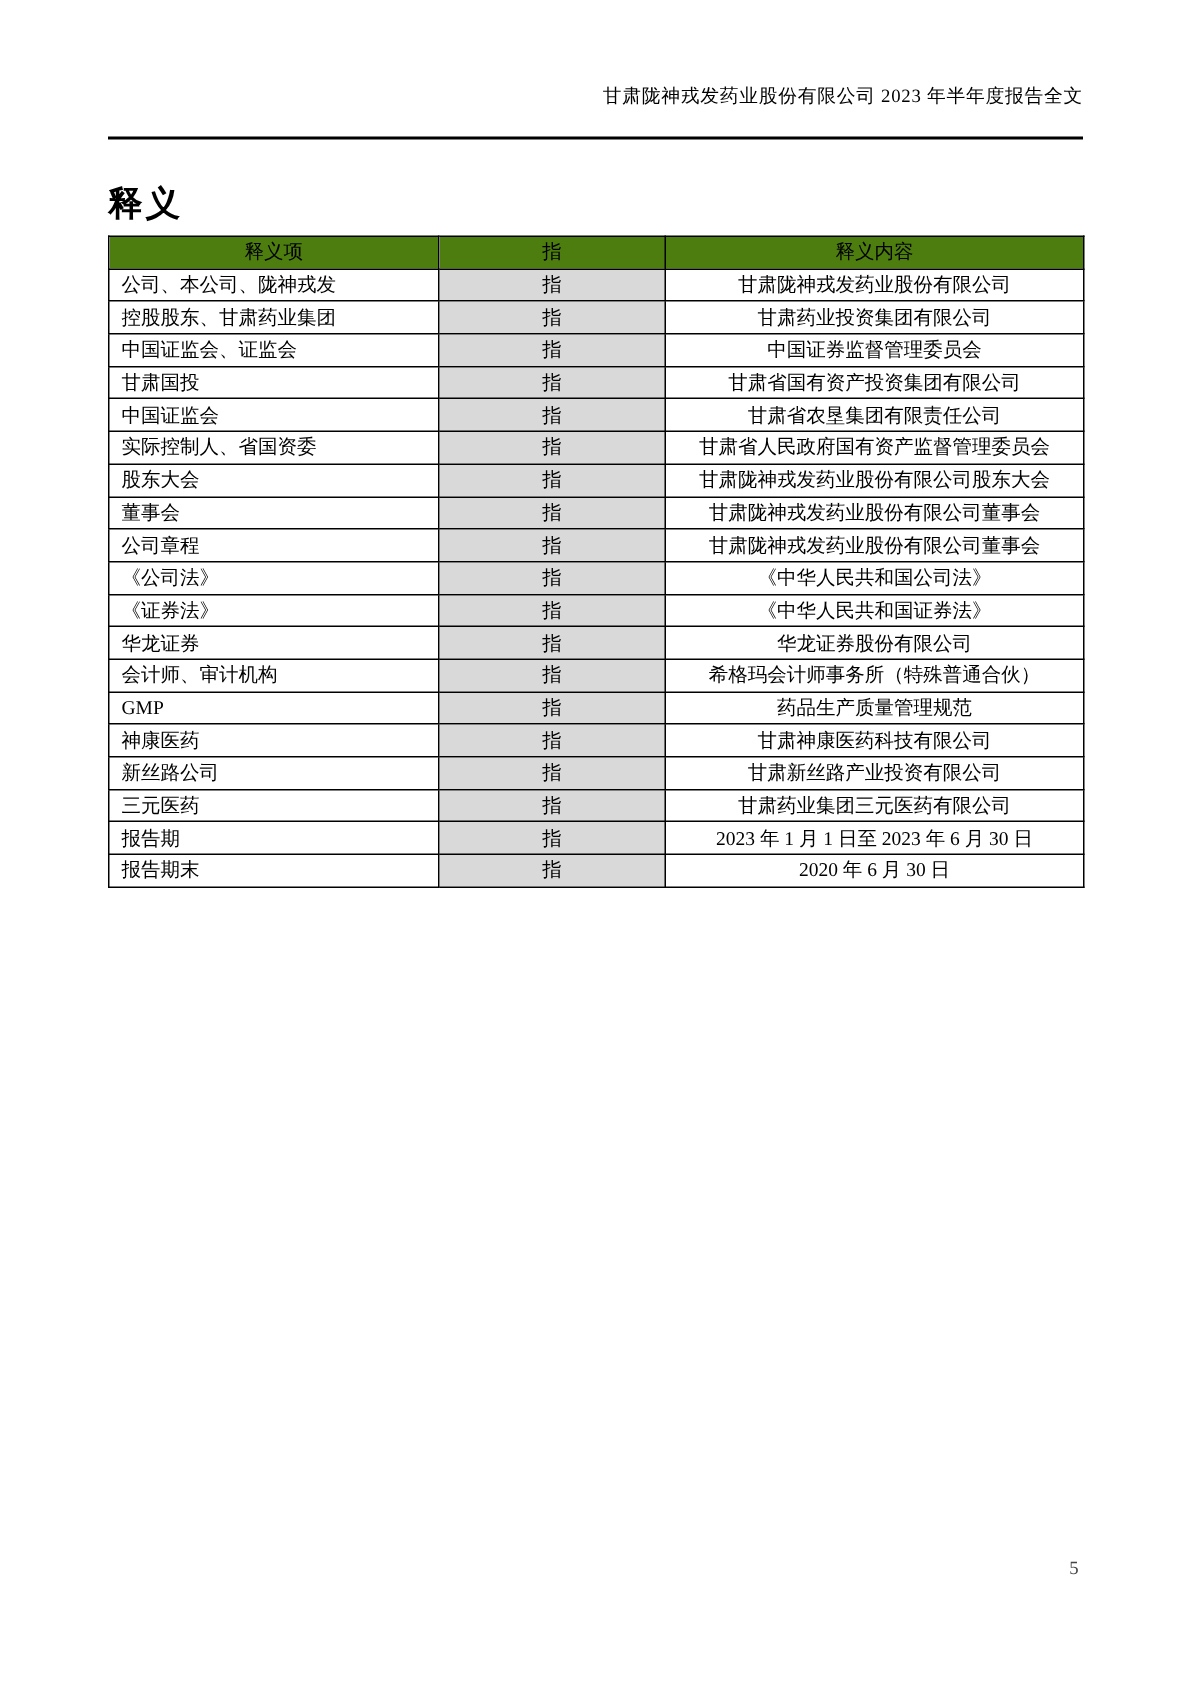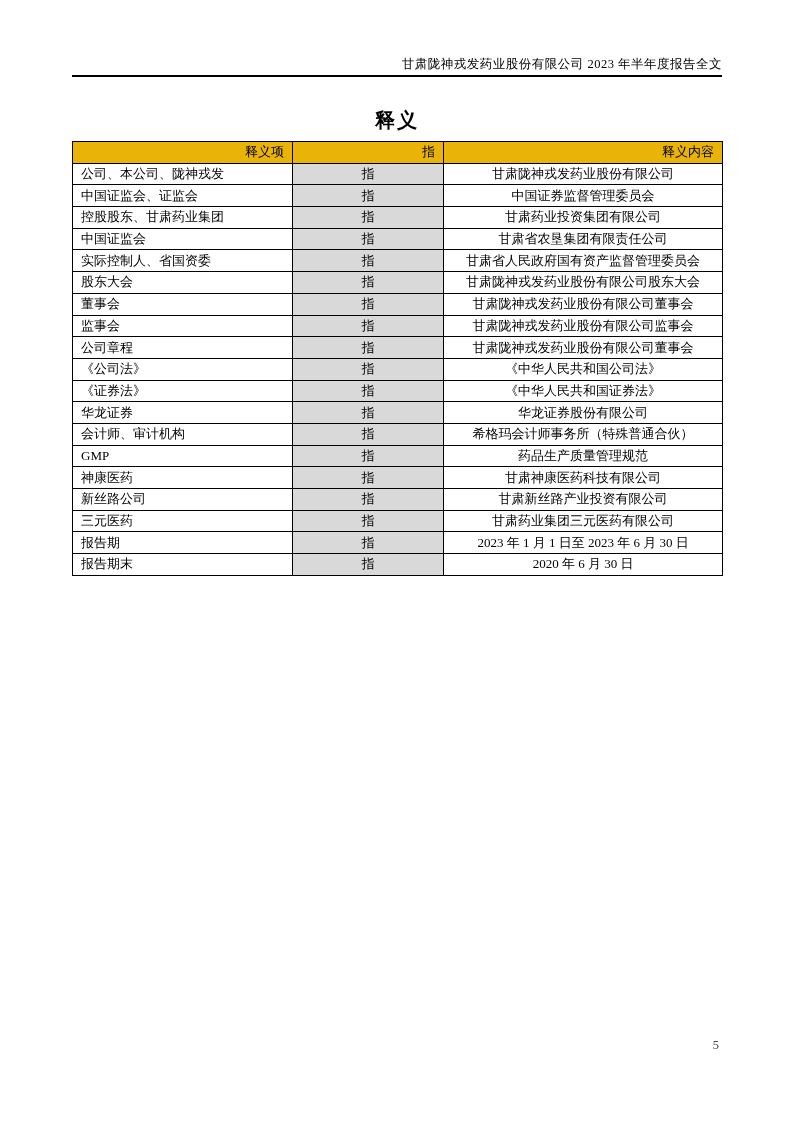--- a/index.html
+++ b/index.html
@@ -15,27 +15,26 @@
     position: absolute;
     left: 72px;
     top: 0;
     width: 650px;
     padding-top: 57px;
   }
   .doc-header {
     text-align: right;
     font-size: 12.5px;
     line-height: 15px;
-    padding-bottom: 3px;
+    padding-bottom: 19px;
     border-bottom: 2px solid #000000;
     letter-spacing: 0.5px;
   }
   .doc-title {
-    text-align: center;
-    font-size: 20px;
+    font-size: 23px;
     font-weight: bold;
     line-height: 32px;
     margin: 27px 0 5px 0;
     letter-spacing: 2px;
   }
   table.definitions {
     width: 650px;
     border-collapse: collapse;
     table-layout: fixed;
   }
@@ -47,22 +46,22 @@
     border: 1px solid #000000;
     height: 21.7px;
     font-size: 13px;
     font-weight: normal;
     padding: 0 8px;
     vertical-align: middle;
     overflow: hidden;
     white-space: nowrap;
   }
   table.definitions thead th {
-    background: #eab308;
-    text-align: right;
+    background: #4d7c0f;
+    text-align: center;
   }
   td.term-cell { text-align: left; }
   td.zhi-cell  { text-align: center; background: #d9d9d9; }
   td.def-cell  { text-align: center; }
   .page-number {
     position: absolute;
     top: 1038px;
     right: 74px;
     font-size: 12.5px;
     color: #444444;
@@ -90,31 +89,36 @@
       </tr>
     </thead>
     <tbody>
   <tr>
     <td class="term-cell">公司、本公司、陇神戎发</td>
     <td class="zhi-cell">指</td>
     <td class="def-cell">甘肃陇神戎发药业股份有限公司</td>
   </tr>
 
   <tr>
+    <td class="term-cell">控股股东、甘肃药业集团</td>
+    <td class="zhi-cell">指</td>
+    <td class="def-cell">甘肃药业投资集团有限公司</td>
+  </tr>
+
+  <tr>
     <td class="term-cell">中国证监会、证监会</td>
     <td class="zhi-cell">指</td>
     <td class="def-cell">中国证券监督管理委员会</td>
   </tr>
 
   <tr>
-    <td class="term-cell">控股股东、甘肃药业集团</td>
-    <td class="zhi-cell">指</td>
-    <td class="def-cell">甘肃药业投资集团有限公司</td>
-  </tr>
-
+    <td class="term-cell">甘肃国投</td>
+    <td class="zhi-cell">指</td>
+    <td class="def-cell">甘肃省国有资产投资集团有限公司</td>
+  </tr>
 
   <tr>
     <td class="term-cell">中国证监会</td>
     <td class="zhi-cell">指</td>
     <td class="def-cell">甘肃省农垦集团有限责任公司</td>
   </tr>
 
   <tr>
     <td class="term-cell">实际控制人、省国资委</td>
     <td class="zhi-cell">指</td>
@@ -126,25 +130,20 @@
     <td class="zhi-cell">指</td>
     <td class="def-cell">甘肃陇神戎发药业股份有限公司股东大会</td>
   </tr>
 
   <tr>
     <td class="term-cell">董事会</td>
     <td class="zhi-cell">指</td>
     <td class="def-cell">甘肃陇神戎发药业股份有限公司董事会</td>
   </tr>
 
-  <tr>
-    <td class="term-cell">监事会</td>
-    <td class="zhi-cell">指</td>
-    <td class="def-cell">甘肃陇神戎发药业股份有限公司监事会</td>
-  </tr>
 
   <tr>
     <td class="term-cell">公司章程</td>
     <td class="zhi-cell">指</td>
     <td class="def-cell">甘肃陇神戎发药业股份有限公司董事会</td>
   </tr>
 
   <tr>
     <td class="term-cell">《公司法》</td>
     <td class="zhi-cell">指</td>

